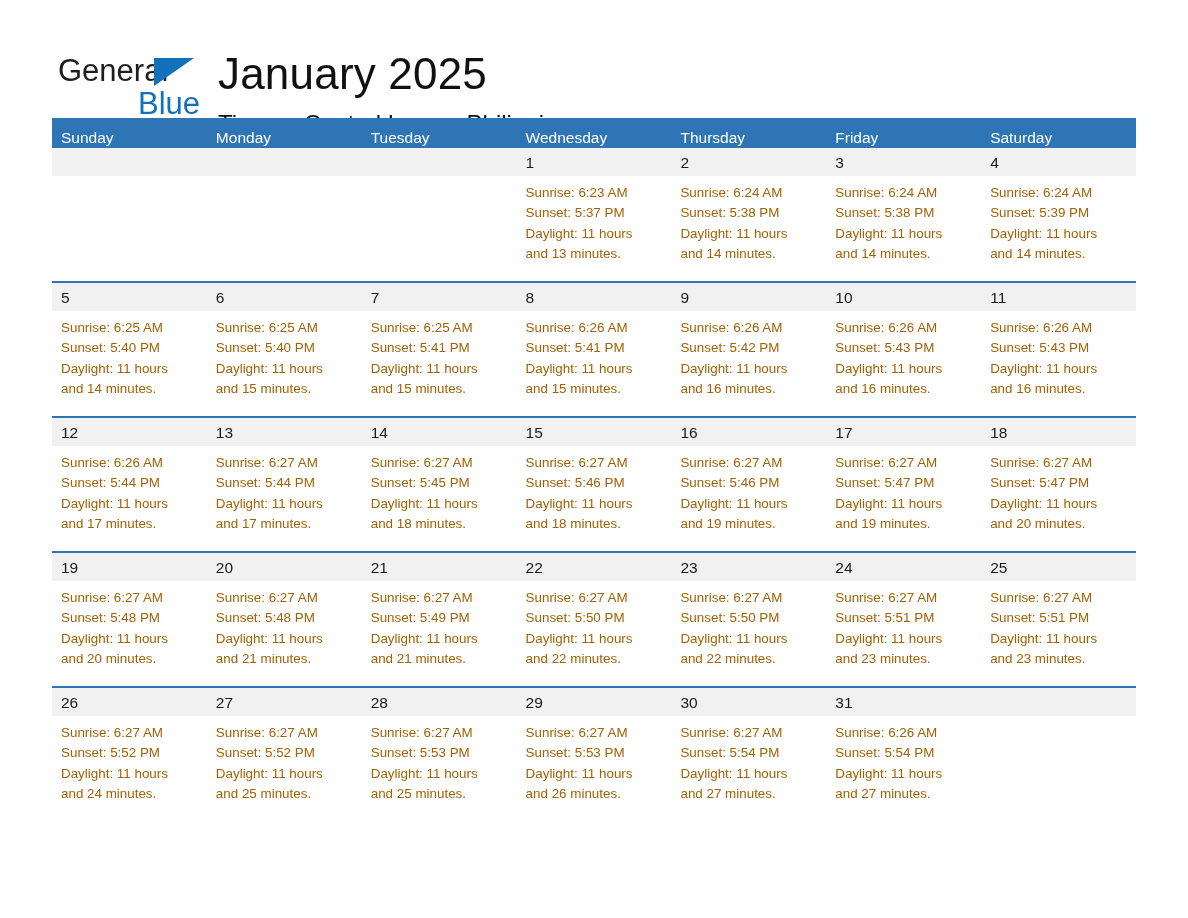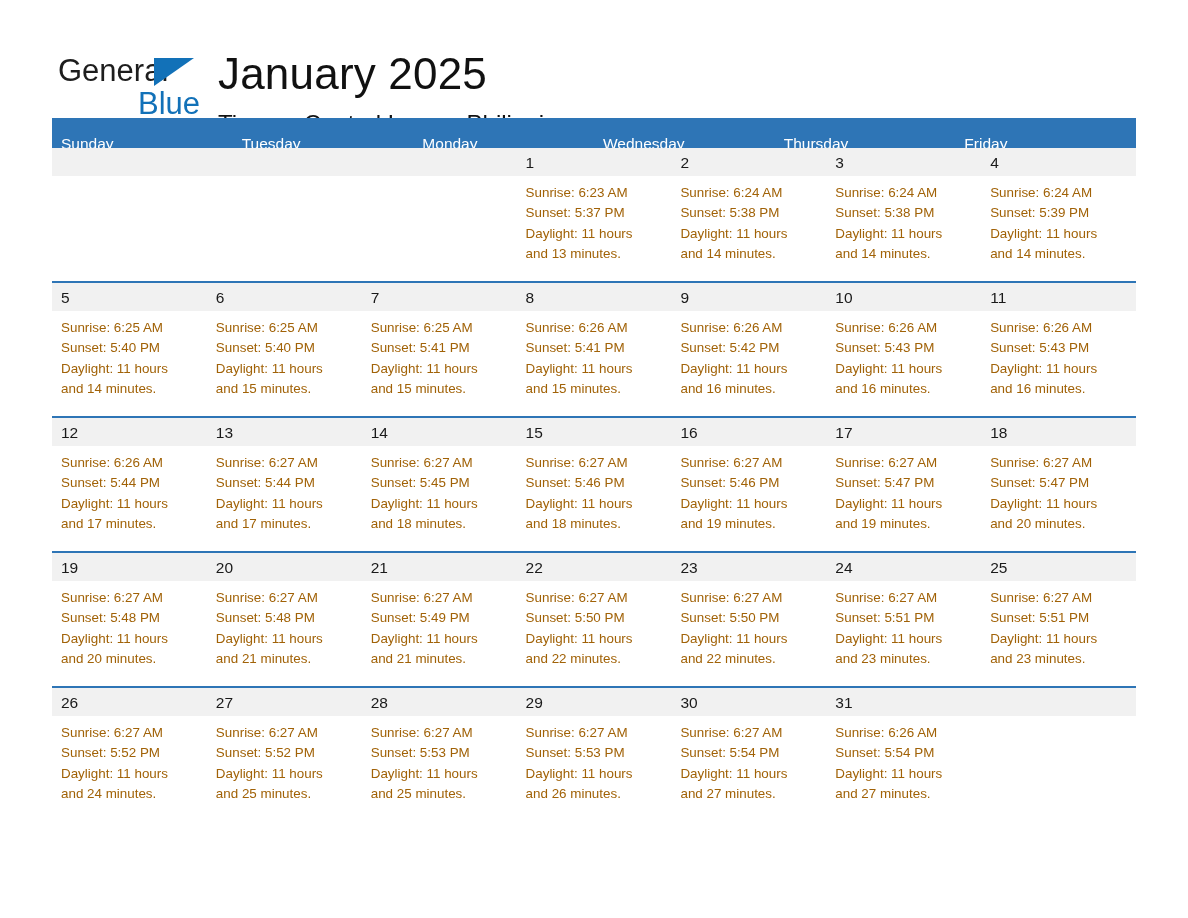--- a/index.html
+++ b/index.html
@@ -101,21 +101,21 @@
   .weekday-row {
     display: flex;
     background: #31710f00;
   }
   .weekday {
     flex: 1 1 0;
     background: #2e75b6;
     color: #ffffff;
     font-size: 15.5px;
     line-height: 28px;
-    padding: 12px 0 5px 9px;
+    padding: 6px 0 5px 9px;
     height: 30px;
     white-space: nowrap;
   }
 
   .week-row {
     display: flex;
     border-top: 2px solid #2e75b6;
     position: relative;
   }
   .week-row.first { border-top: none; }
@@ -164,25 +164,26 @@
       <h1 class="month-title">January 2025</h1>
       <div class="location-title">Tinang, Central Luzon, Philippines</div>
     </div>
 
   </div>
 
   <div class="calendar">
 
     <div class="weekday-row">
       <div class="weekday">Sunday</div>
+      <div class="weekday">Monday</div>
       <div class="weekday">Tuesday</div>
-      <div class="weekday">Monday</div>
       <div class="weekday">Wednesday</div>
       <div class="weekday">Thursday</div>
       <div class="weekday">Friday</div>
+      <div class="weekday">Saturday</div>
     </div>
 
     <div id="weeks-container">
         <div class="week-row first">
           <div class="daycell empty">
             <div class="numband"></div>
           </div>
           <div class="daycell empty">
             <div class="numband"></div>
           </div>

